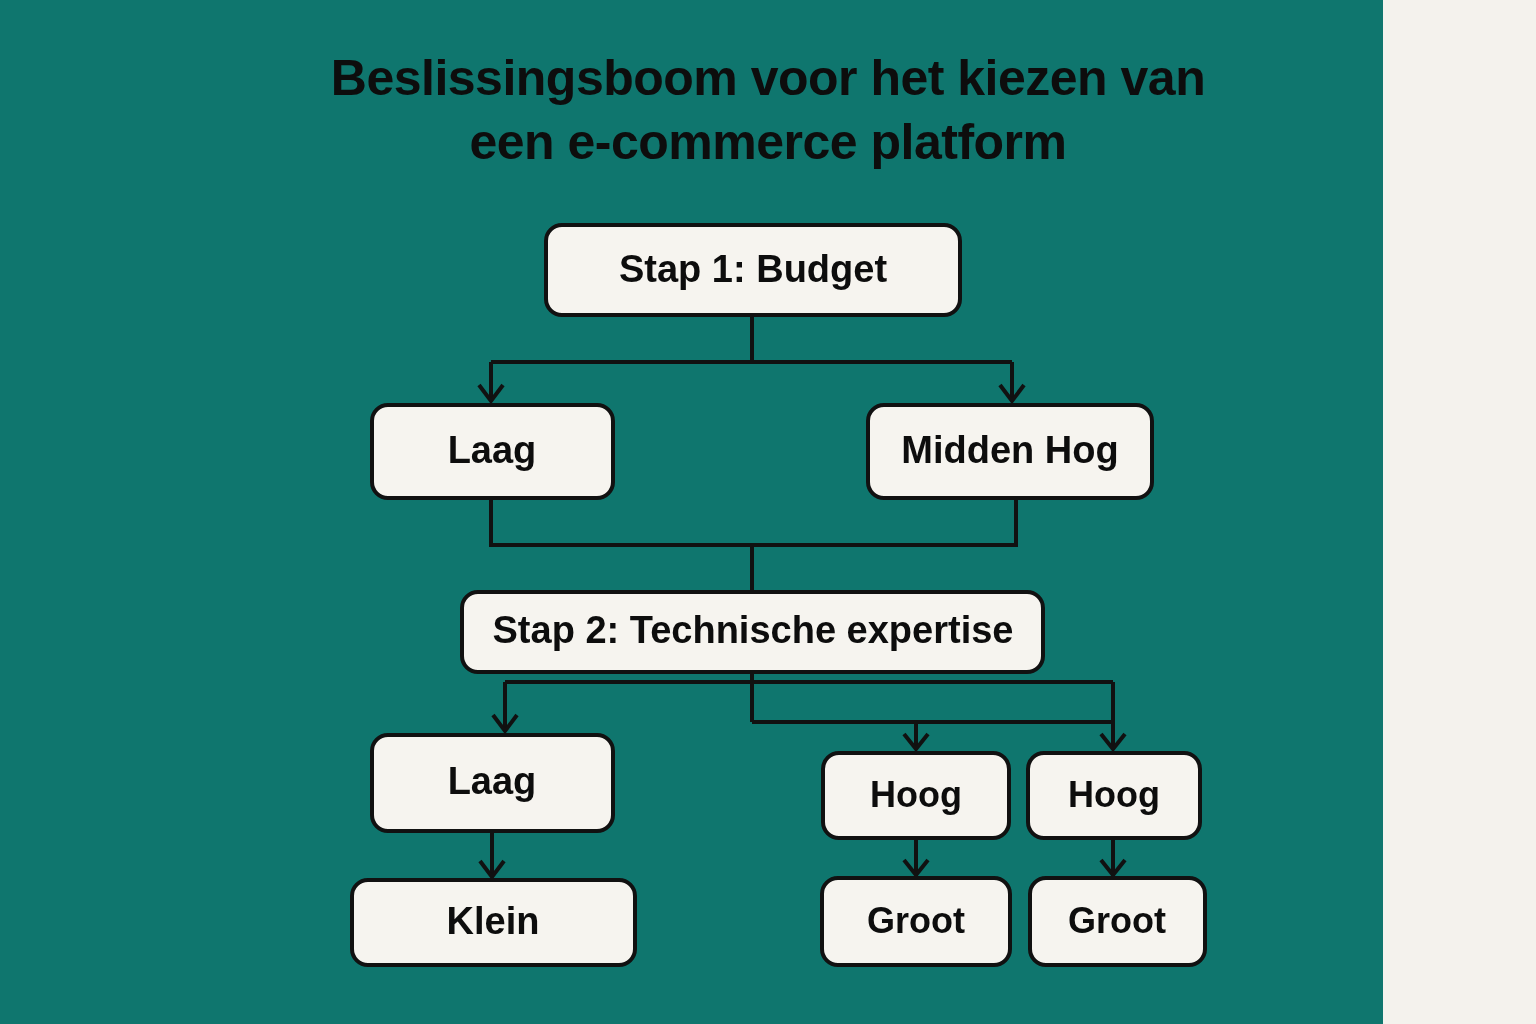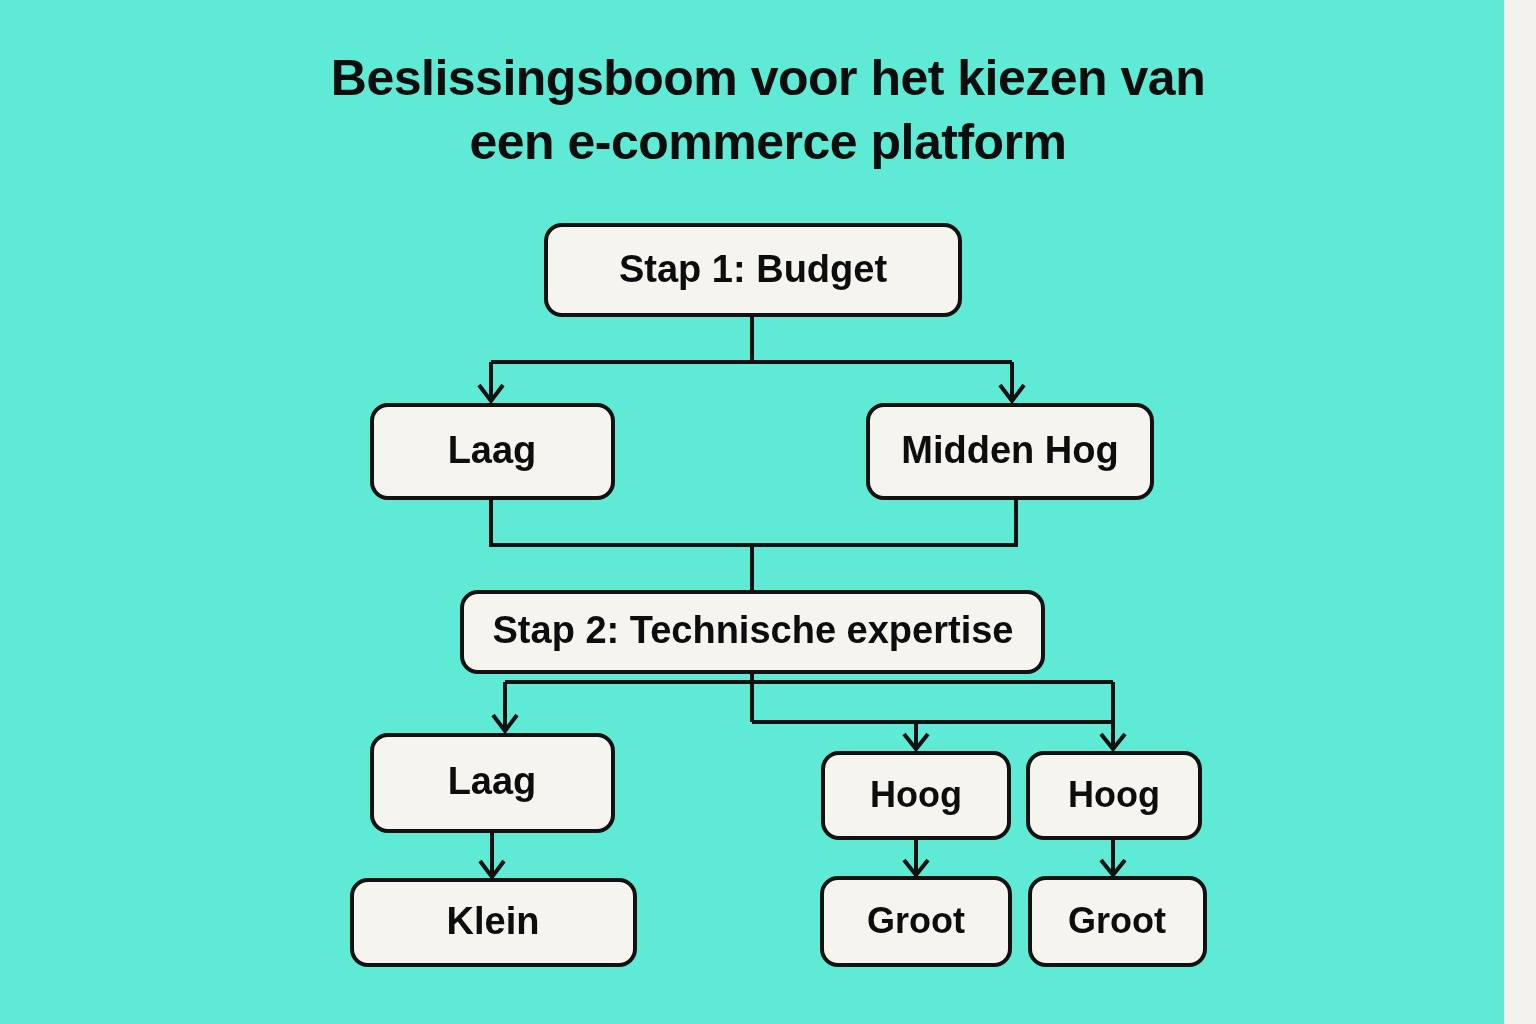--- a/index.html
+++ b/index.html
@@ -8,23 +8,23 @@
   }
   body {
     width: 1536px;
     height: 1024px;
     background: #f4f2ed;
     font-family: "Liberation Sans", sans-serif;
     overflow: hidden;
   }
   #canvas {
     position: relative;
-    width: 1504px;
+    width: 1383px;
     height: 1024px;
-    background: #5eead4;
+    background: #0f766e;
   }
   .title {
     position: absolute;
     left: 0;
     top: 46px;
     width: 1536px;
     text-align: center;
     font-family: "Liberation Sans", sans-serif;
     font-weight: bold;
     font-size: 50px;

